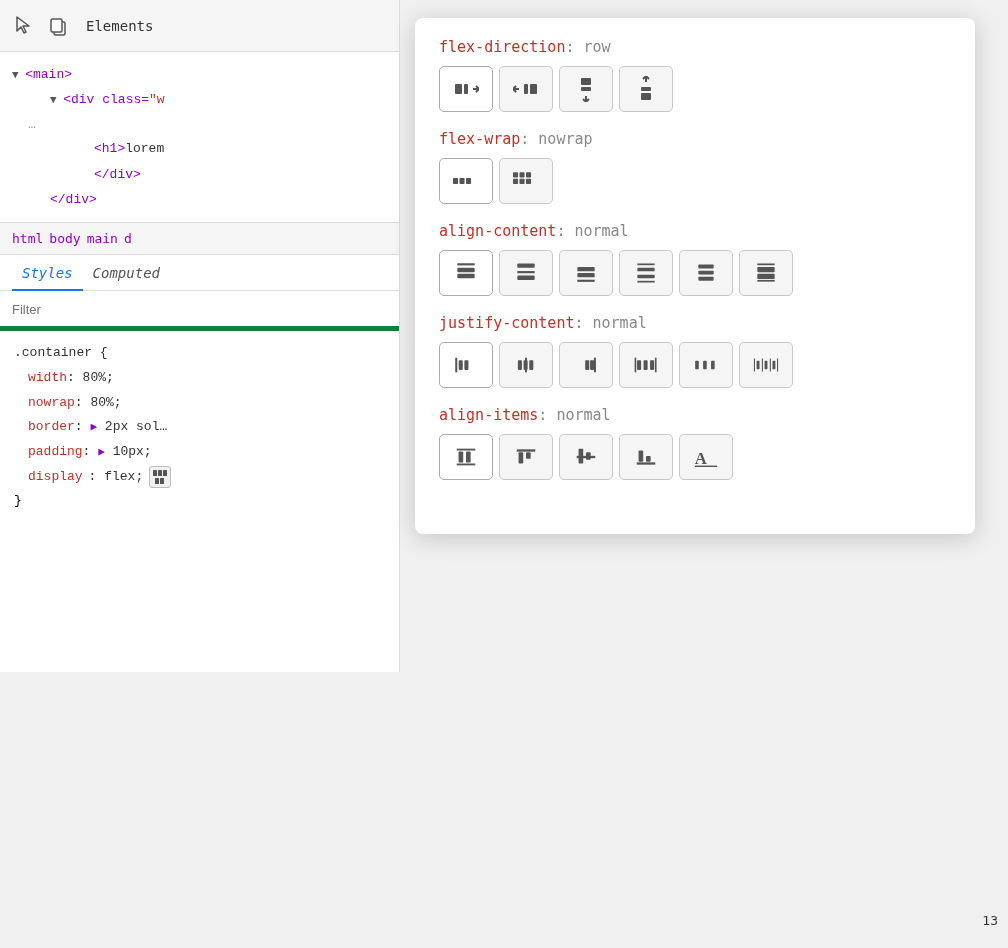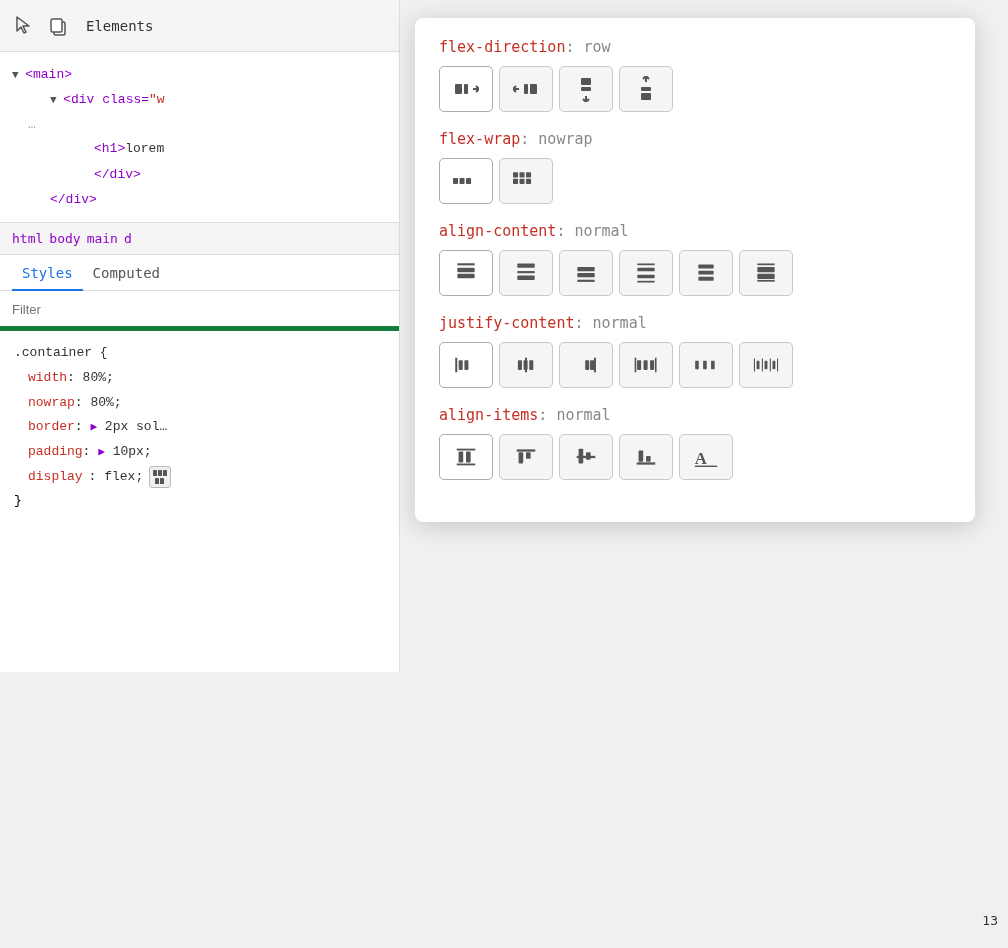--- a/index.html
+++ b/index.html
@@ -81,20 +81,21 @@
       gap: 6px;
     }
     .breadcrumb span { color: #9100c8; cursor: pointer; }
 
     
     .style-tabs {
       display: flex;
       border-bottom: 1px solid #ddd;
       padding: 0 12px;
       background: #fff;
+      font-style: italic;
     }
     .style-tab {
       padding: 10px 10px 8px;
       font-size: 14px;
       color: #555;
       cursor: pointer;
       border-bottom: 2px solid transparent;
       margin-bottom: -1px;
     }
     .style-tab.active {
@@ -132,21 +133,21 @@
 
     
     .flexbox-panel {
       position: absolute;
       top: 18px;
       left: 415px;
       width: 560px;
       background: #ffffff;
       border-radius: 8px;
       box-shadow: 0 4px 24px rgba(0,0,0,0.18);
-      padding: 20px 24px 24px;
+      padding: 20px 24px 36px;
       z-index: 100;
     }
 
     .flex-section {
       margin-bottom: 18px;
     }
 
     .flex-prop-label {
       font-size: 15px;
       margin-bottom: 10px;

